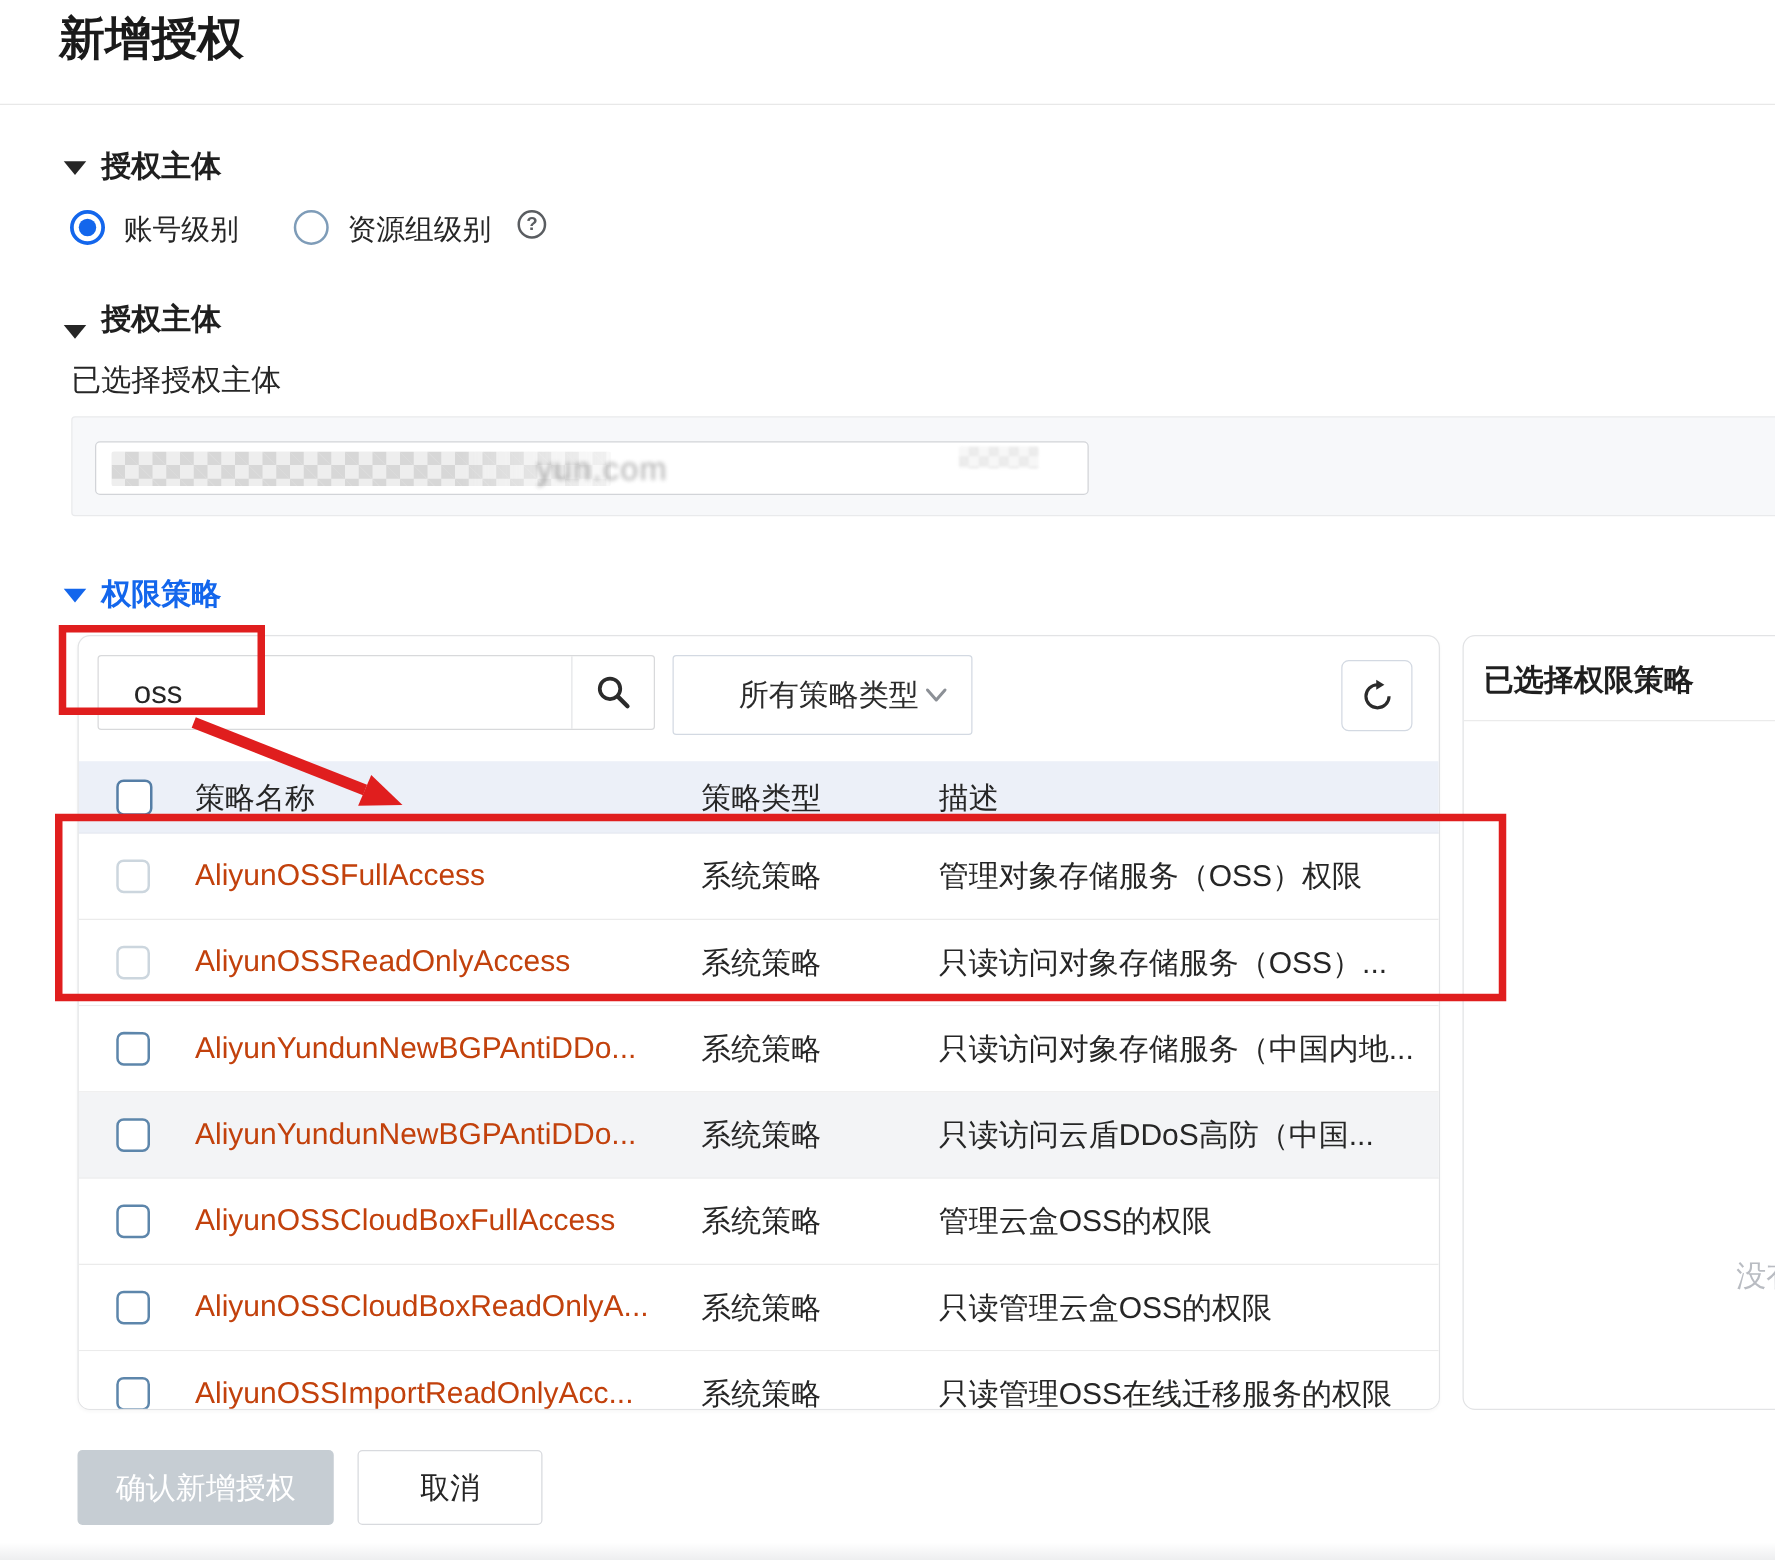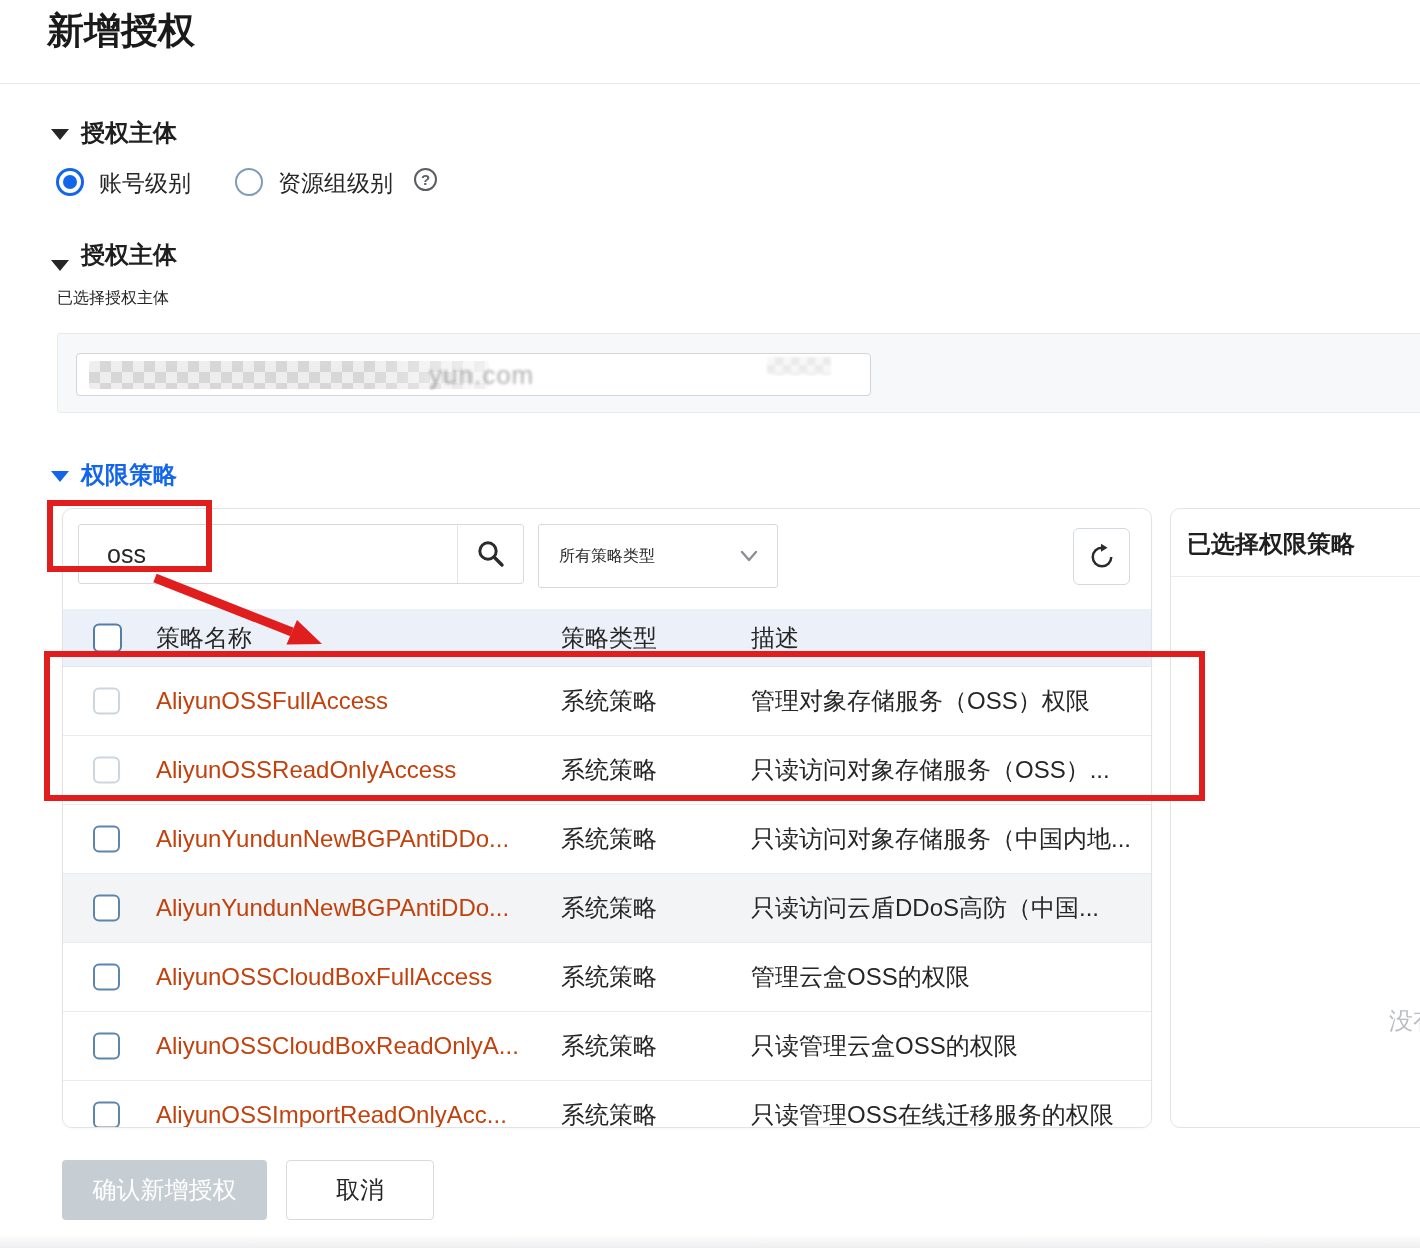--- a/index.html
+++ b/index.html
@@ -44,21 +44,21 @@
   }
   .radio-label { font-size: 23px; color: #262626; }
   .help {
     width: 23px; height: 23px; border-radius: 50%; border: 2px solid #5a5d61;
     color: #5a5d61; font-size: 15px; font-weight: 700;
     display: inline-flex; align-items: center; justify-content: center;
     margin-left: 6px;
   }
 
   
-  .plabel { position: absolute; left: 57px; top: 288px; font-size: 16px; color: #262626; }
+  .plabel { position: absolute; left: 57px; top: 288px; font-size: 24px; color: #262626; }
   .principal-box {
     position: absolute; left: 57px; top: 333px; width: 1380px; height: 80px;
     background: #f7f8fa; border: 1px solid #e9eaec; border-radius: 3px;
   }
   .principal-input {
     position: absolute; left: 18px; top: 19px; width: 795px; height: 43px;
     background: #fff; border: 1px solid #d2d4d8; border-radius: 4px;
   }
   .mosaic {
     position: absolute; left: 12px; top: 7px; width: 400px; height: 28px;
@@ -101,21 +101,21 @@
   .search-btn {
     width: 66px; border-left: 1px solid #e4e5e7;
     display: flex; align-items: center; justify-content: center; cursor: pointer;
   }
   .type-select {
     position: absolute; left: 475px; top: 15px; width: 240px; height: 64px;
     border: 1px solid #d3d9e2; border-radius: 3px; background: #fff;
     display: flex; align-items: center; justify-content: space-between;
     padding: 0 16px 0 20px; cursor: pointer;
   }
-  .type-select .sel-text { font-size: 16px; color: #2b2b2b; }
+  .type-select .sel-text { font-size: 24px; color: #2b2b2b; margin-left: 32px; }
   .refresh-btn {
     position: absolute; left: 1010px; top: 19px; width: 57px; height: 57px;
     border: 1px solid #d3d9e2; border-radius: 6px; background: #fff;
     display: flex; align-items: center; justify-content: center; cursor: pointer;
   }
 
   .thead {
     position: absolute; left: 0; top: 100px; width: 100%; height: 58px;
     background: var(--header-bg, #ECF0F8); border-bottom: 1px solid #e3e7f0;
   }

